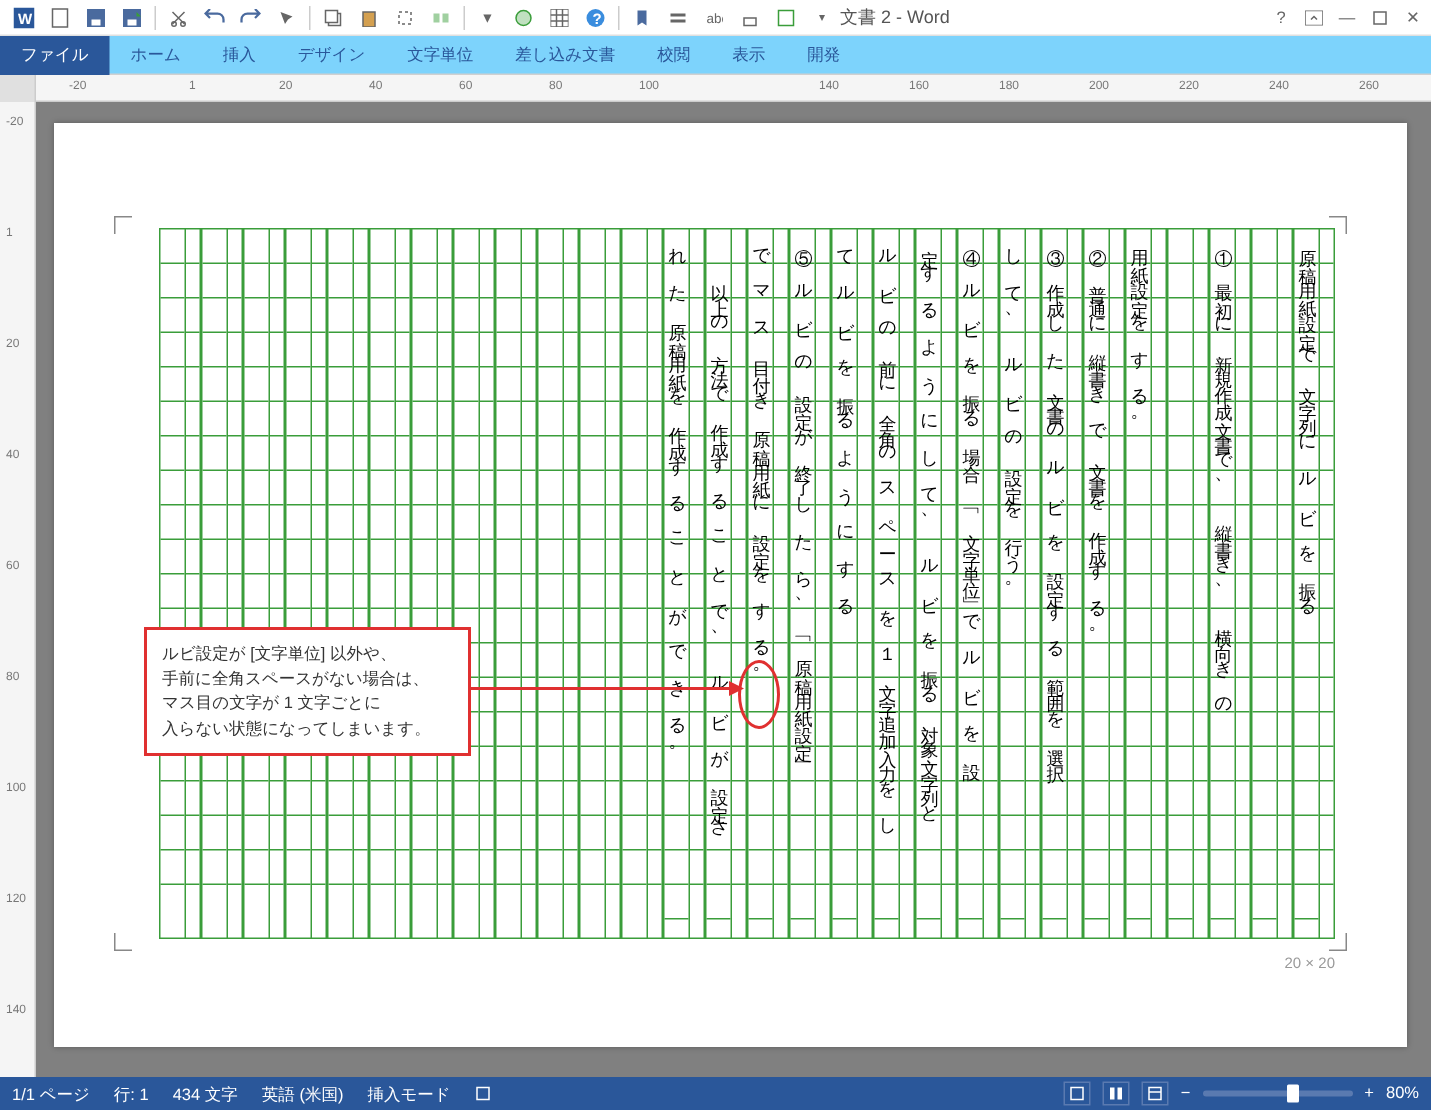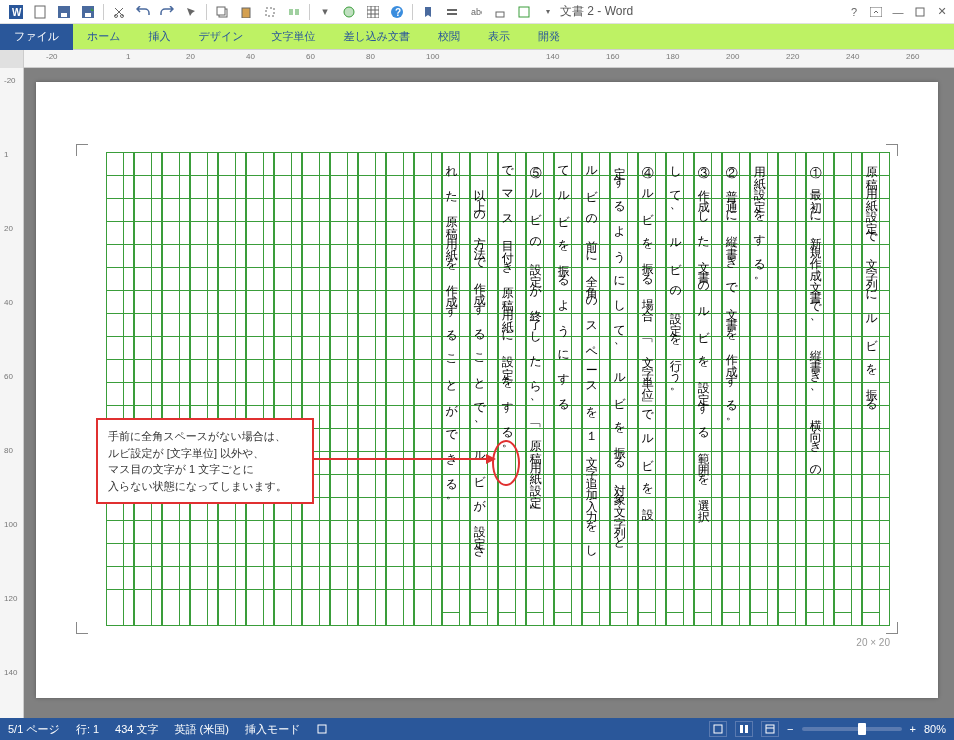--- a/index.html
+++ b/index.html
@@ -7,21 +7,21 @@
 
 
 .qat { height: 24px; background: #fff; display: flex; align-items: center; padding: 0 4px; border-bottom: 1px solid #e0e0e0; }
 .qat-icon { width: 18px; height: 18px; margin: 0 3px; display: flex; align-items: center; justify-content: center; color: #4a6a9e; cursor: pointer; }
 .qat-sep { width: 1px; height: 16px; background: #ccc; margin: 0 3px; }
 .title-area { flex: 1; color: #555; font-size: 12px; }
 .win-ctrl { display: flex; gap: 6px; margin-left: auto; }
 .win-ctrl span { width: 16px; height: 16px; display: flex; align-items: center; justify-content: center; color: #666; cursor: pointer; }
 
 
-.ribbon { height: 26px; background: #bef264; display: flex; align-items: center; border-bottom: 1px solid #d0d0d0; font-size: 11px; }
+.ribbon { height: 26px; background: #7dd3fc; display: flex; align-items: center; border-bottom: 1px solid #d0d0d0; font-size: 11px; }
 .ribbon-tab { padding: 0 14px; height: 26px; display: flex; align-items: center; color: #2a579a; cursor: pointer; }
 .ribbon-tab.active { background: #2a579a; color: #fff; }
 
 
 .ruler-h { height: 18px; background: #f5f5f5; border-bottom: 1px solid #ccc; position: relative; font-size: 8px; color: #777; }
 .ruler-h .tick { position: absolute; top: 2px; }
 .ruler-corner { position: absolute; left: 0; top: 0; width: 24px; height: 18px; background: #e0e0e0; border-right: 1px solid #ccc; }
 
 
 .editor { display: flex; height: 652px; background: #d0d0d0; }
@@ -1559,33 +1559,33 @@
                 <div class="cell"></div>
                 <div class="cell"></div>
               </div>
             </div>
           </div>
       </div>
 
       <div class="circle-mark"></div>
       <div class="arrow"></div>
       <div class="callout">
+        <div>ルビ設定が [文字単位] 以外や、</div>
         <div>手前に全角スペースがない場合は、</div>
-        <div>ルビ設定が [文字単位] 以外や、</div>
         <div>マス目の文字が 1 文字ごとに</div>
         <div>入らない状態になってしまいます。</div>
       </div>
 
       <div class="page-dim">20 × 20</div>
     </div>
   </div>
 </div>
 
 <div class="status">
-  <span class="status-item">5/1 ページ</span>
+  <span class="status-item">1/1 ページ</span>
   <span class="status-item">行: 1</span>
   <span class="status-item">434 文字</span>
   <span class="status-item">英語 (米国)</span>
   <span class="status-item">挿入モード</span>
   <span class="status-item">
       <svg width="12" height="12">
         <rect x="2" y="2" width="8" height="8" fill="none" stroke="#fff"></rect>
       </svg>
     </span>
   <div class="status-right">

